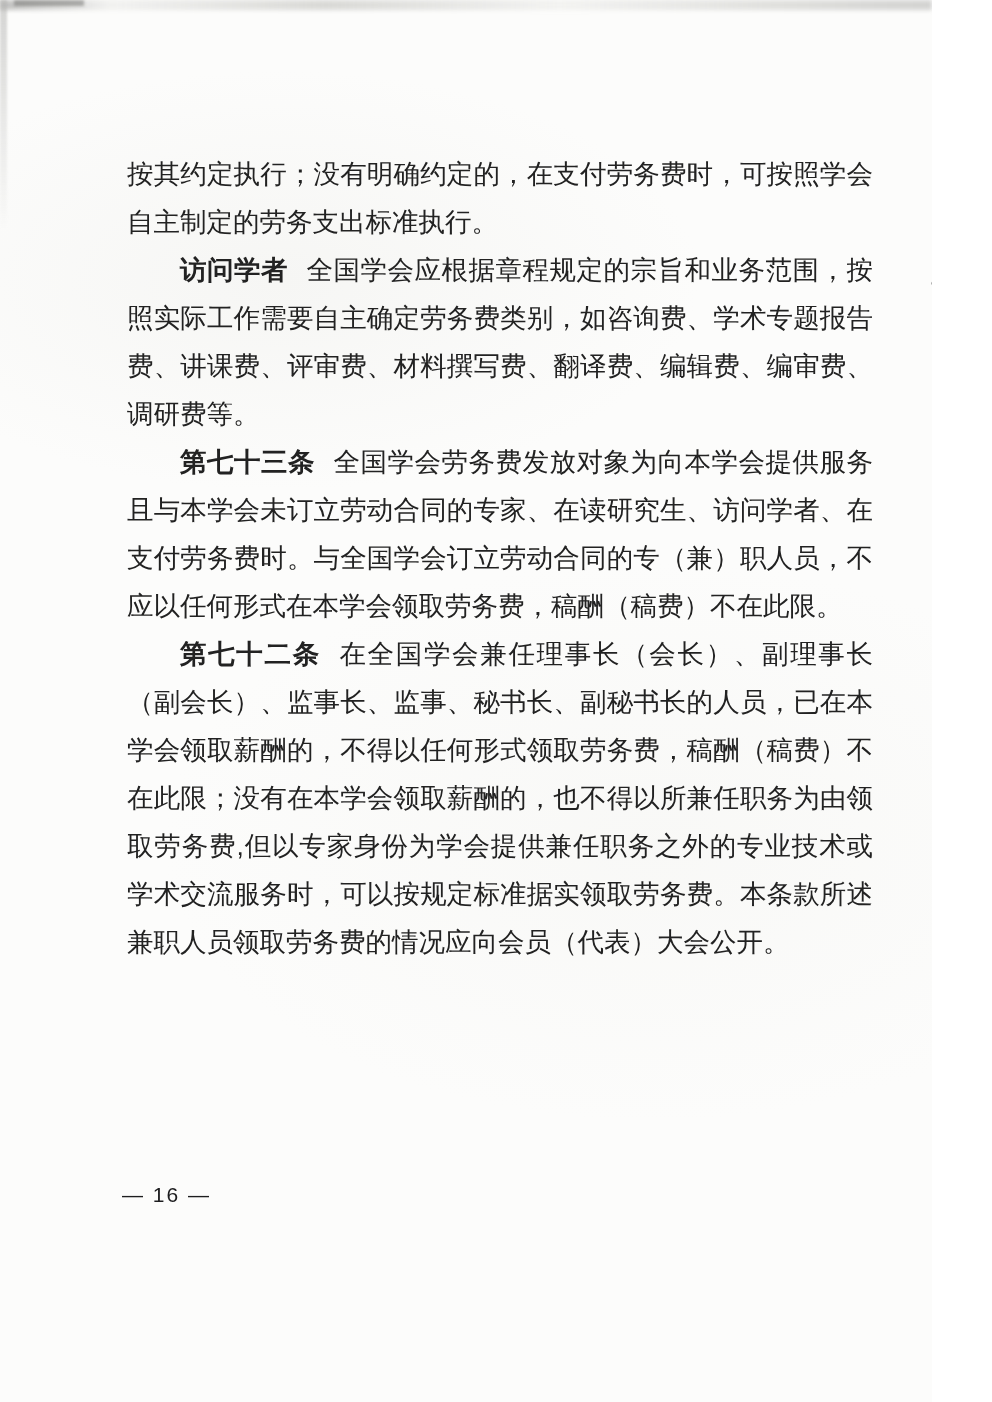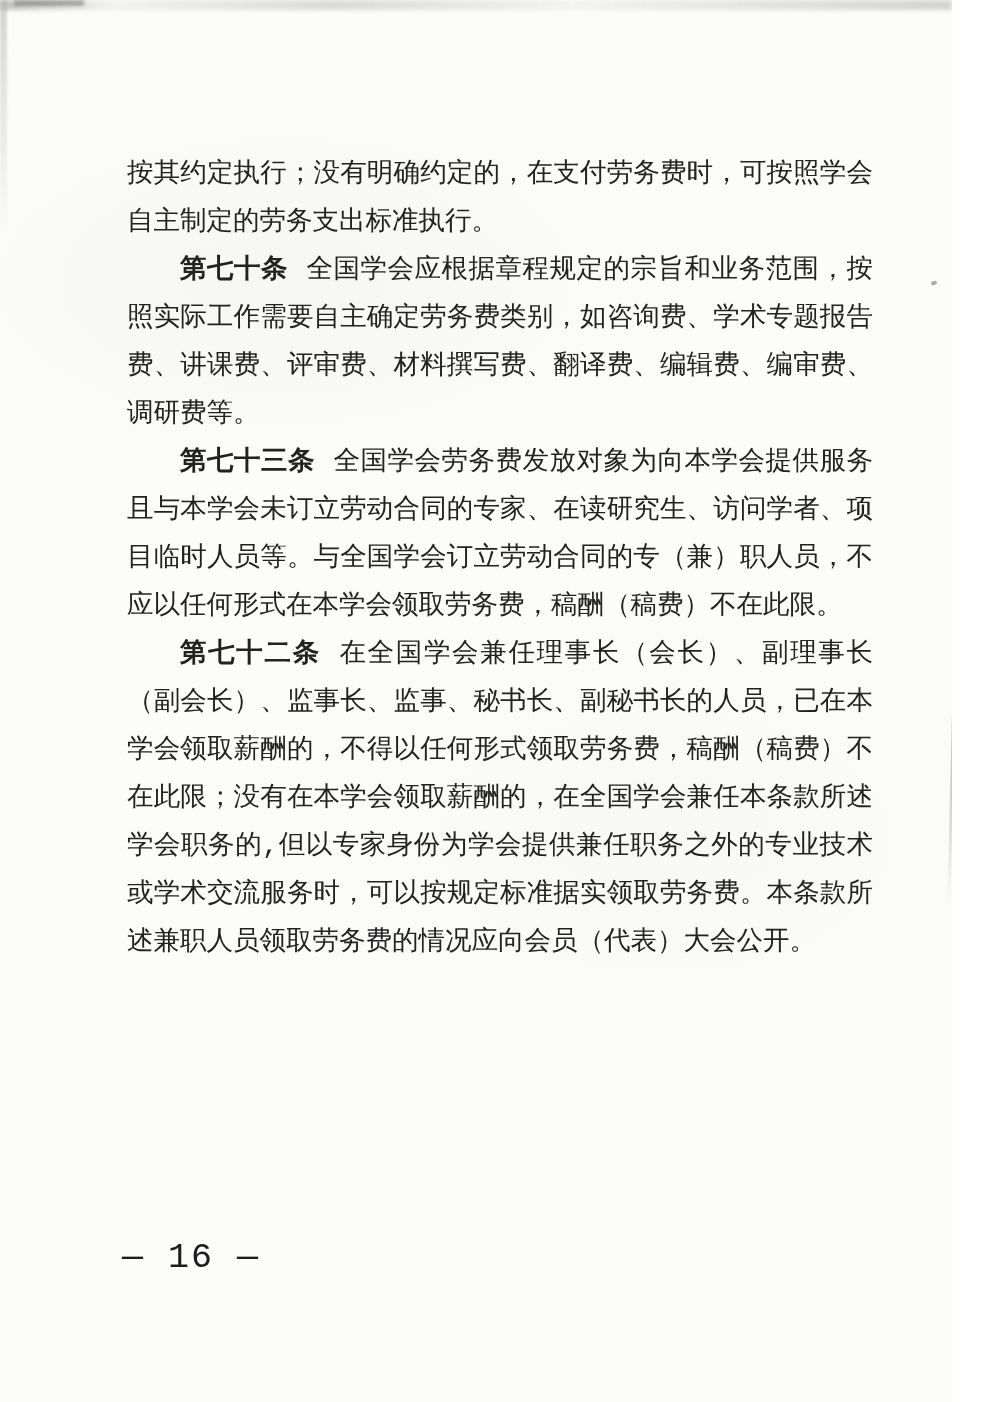--- a/index.html
+++ b/index.html
@@ -9,43 +9,42 @@
   }
   .page {
     position: relative;
     width: 932px;
     height: 1402px;
     overflow: hidden;
     background:
       radial-gradient(ellipse 600px 300px at 30% 20%, rgba(240,240,237,0.5), rgba(255,255,255,0) 70%),
       radial-gradient(ellipse 700px 400px at 70% 60%, rgba(243,243,240,0.4), rgba(255,255,255,0) 70%),
       #fcfcfb;
-    font-family: Liberation Mono, monospace;
+    font-family: Liberation Sans, sans-serif;
     color: #222222;
-    padding-left: 20px;
   }
   .content {
     position: absolute;
     left: 127px;
     top: 150px;
     width: 746px;
     font-size: 26.5px;
     line-height: 48px;
     text-align: justify;
     text-justify: inter-character;
   }
   .para { margin: 0; }
   .para.indent { text-indent: 2em; }
   .lead { font-weight: 700; }
   .lead:not(:empty) { margin-right: 0.7em; }
   .footer {
     position: absolute;
     left: 122px;
-    top: 1238px;
-    font-size: 35px;
+    top: 1183px;
+    font-size: 21px;
     letter-spacing: 2px;
     color: #1d1d1f;
   }
   
   .scan-top-band {
     position: absolute;
     left: 0; top: 0;
     width: 100%; height: 10px;
     background: linear-gradient(90deg,
       rgba(120,120,118,0.45) 0%,
@@ -100,25 +99,25 @@
   <div class="scan-top-band"></div>
   <div class="scan-top-left-streak"></div>
   <div class="scan-left-edge"></div>
   <div class="scan-line-right"></div>
   <div class="scan-speck"></div>
 
   <div class="content">
 
     <p class="para"><b class="lead"></b><span>按其约定执行；没有明确约定的，在支付劳务费时，可按照学会自主制定的劳务支出标准执行。</span></p>
 
-    <p class="para indent"><b class="lead">第七十条</b><span>全国学会应根据章程规定的宗旨和业务范围，按照实际工作需要自主确定劳务费类别，如咨询费、学术专题报告费、讲课费、评审费、材料撰写费、翻译费、编辑费、编审费、调研费等。</span></p>
+    <p class="para indent"><b class="lead">访问学者</b><span>全国学会应根据章程规定的宗旨和业务范围，按照实际工作需要自主确定劳务费类别，如咨询费、学术专题报告费、讲课费、评审费、材料撰写费、翻译费、编辑费、编审费、调研费等。</span></p>
 
-    <p class="para indent"><b class="lead">第七十三条</b><span>全国学会劳务费发放对象为向本学会提供服务且与本学会未订立劳动合同的专家、在读研究生、访问学者、项目临时人员等。与全国学会订立劳动合同的专（兼）职人员，不应以任何形式在本学会领取劳务费，稿酬（稿费）不在此限。</span></p>
+    <p class="para indent"><b class="lead">第七十三条</b><span>全国学会劳务费发放对象为向本学会提供服务且与本学会未订立劳动合同的专家、在读研究生、访问学者、在支付劳务费时。与全国学会订立劳动合同的专（兼）职人员，不应以任何形式在本学会领取劳务费，稿酬（稿费）不在此限。</span></p>
 
-    <p class="para indent"><b class="lead">第七十二条</b><span>在全国学会兼任理事长（会长）、副理事长（副会长）、监事长、监事、秘书长、副秘书长的人员，已在本学会领取薪酬的，不得以任何形式领取劳务费，稿酬（稿费）不在此限；没有在本学会领取薪酬的，在全国学会兼任本条款所述学会职务的,但以专家身份为学会提供兼任职务之外的专业技术或学术交流服务时，可以按规定标准据实领取劳务费。本条款所述兼职人员领取劳务费的情况应向会员（代表）大会公开。</span></p>
+    <p class="para indent"><b class="lead">第七十二条</b><span>在全国学会兼任理事长（会长）、副理事长（副会长）、监事长、监事、秘书长、副秘书长的人员，已在本学会领取薪酬的，不得以任何形式领取劳务费，稿酬（稿费）不在此限；没有在本学会领取薪酬的，也不得以所兼任职务为由领取劳务费,但以专家身份为学会提供兼任职务之外的专业技术或学术交流服务时，可以按规定标准据实领取劳务费。本条款所述兼职人员领取劳务费的情况应向会员（代表）大会公开。</span></p>
 
 
 
   </div>
 
   <div class="footer">— 16 —</div>
 
 </div>
 
 </body></html>

